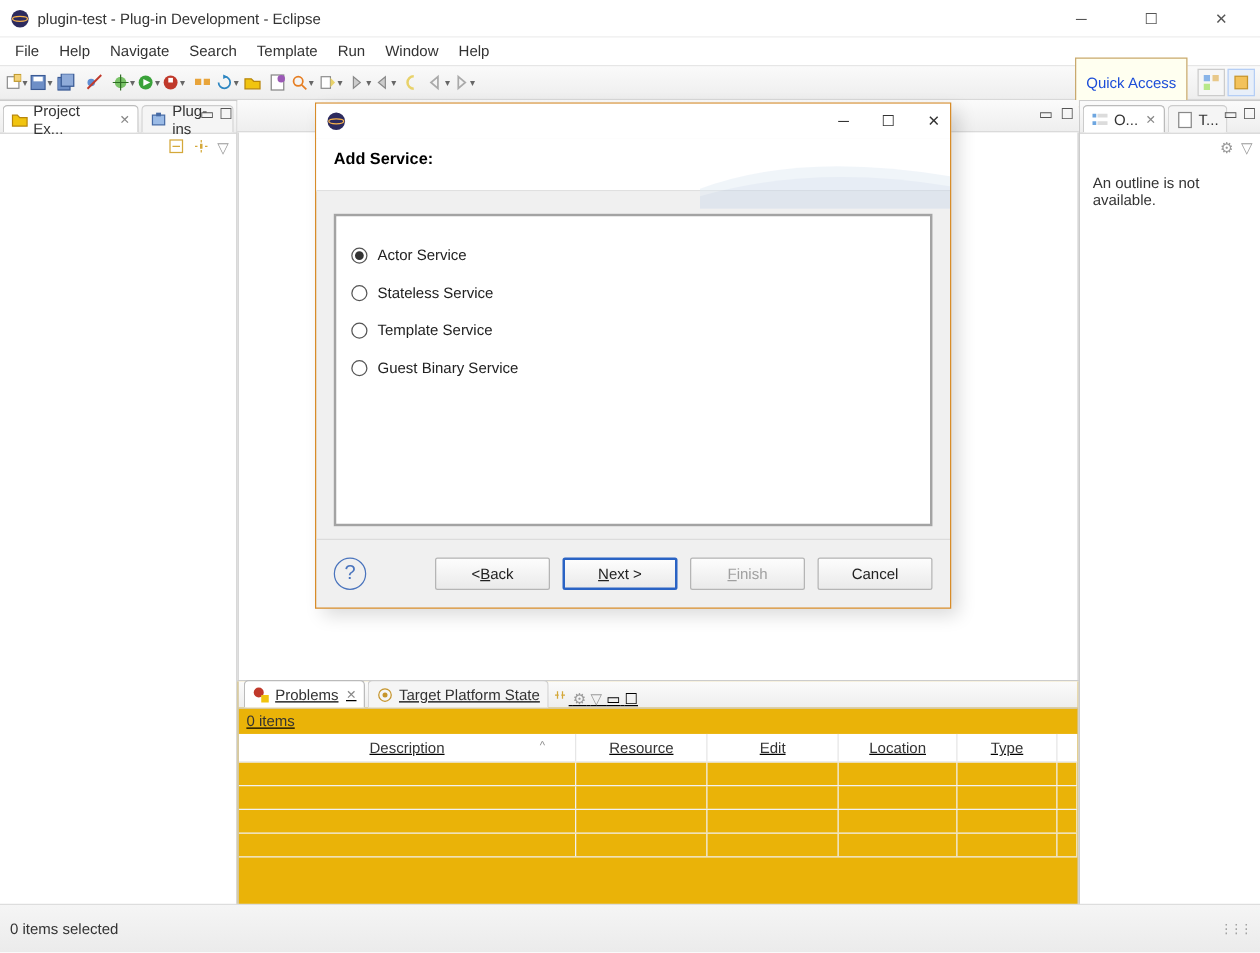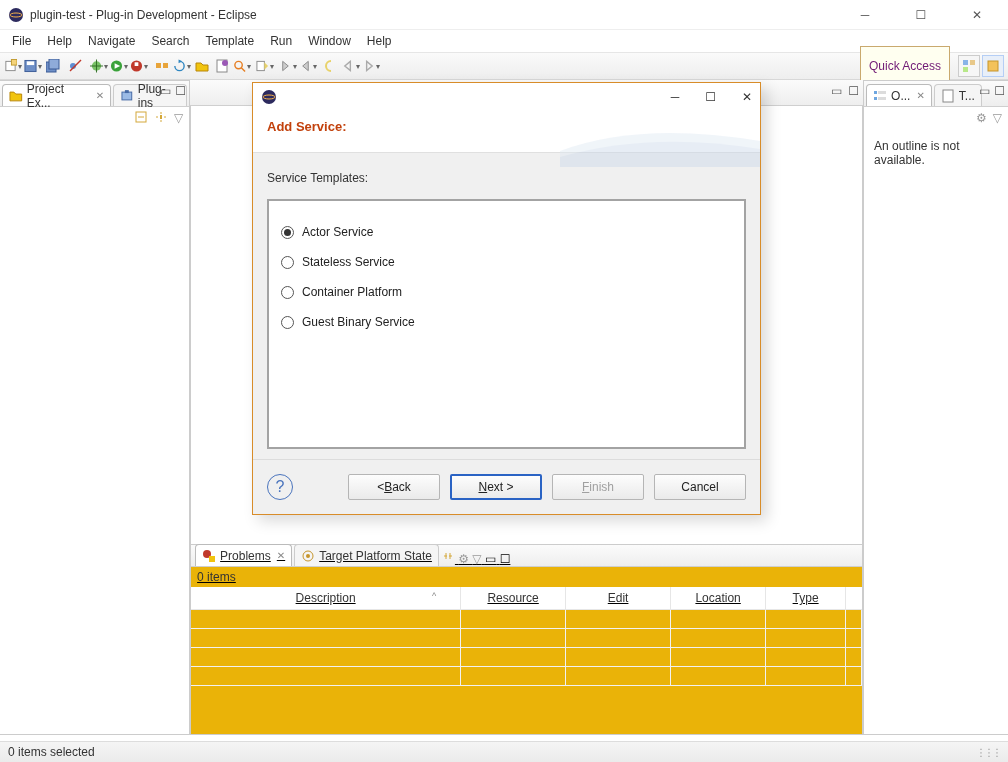--- a/index.html
+++ b/index.html
@@ -16,21 +16,21 @@
 .menubar { height: 22px; display: flex; align-items: center; padding: 0 4px; color: #333; }
 .menubar .item { padding: 2px 8px; }
 
 
 .toolbar { height: 28px; display: flex; align-items: center; padding: 2px 4px; border-top: 1px solid #e6e6e6; border-bottom: 1px solid #d8d8d8; background: linear-gradient(#fafafa,#eeeeee); }
 .toolbar .grp { display: flex; align-items: center; gap: 2px; }
 .toolbar .sep { width: 5px; }
 .toolbar .btn { width: 18px; height: 18px; display: flex; align-items: center; justify-content: center; border-radius: 2px; }
 .toolbar .dd::after { content: "▾"; font-size: 8px; color: #666; margin-left: 1px; }
 .toolbar .spacer { flex: 1; }
-.quick-access { border: 1px solid #c9a96e; padding: 12px 8px; background: #fffff0; color: #701a75; margin-right: 6px; }
+.quick-access { border: 1px solid #c9a96e; padding: 12px 8px; background: #fffff0; color: #1d4ed8; margin-right: 6px; }
 .persp-btn { width:22px; height:22px; border:1px solid #ccc; display:flex; align-items:center; justify-content:center; margin-left:2px; background:#f6f6f6; }
 .persp-btn.active { border:1px solid #b5cef5; background:#e8eff9; }
 
 
 .workspace { position: absolute; top: 80px; bottom: 27px; left: 0; right: 0; display: flex; }
 .left-panel { width: 252px; border: 1px solid #ccc; border-left:none; display:flex; flex-direction:column; background:#fff; }
 .center-panel { flex:1; display:flex; flex-direction:column; }
 .right-panel { width: 192px; border:1px solid #ccc; border-right:none; display:flex; flex-direction:column; background:#fff; }
 
 
@@ -55,30 +55,30 @@
 .problems-table .thead { display:flex; background:#fff; border-bottom:1px solid #e6e6e6; }
 .problems-table .th { padding:4px 8px; border-right:1px solid #e6e6e6; color:#333; position:relative;text-align:center; }
 .problems-table .sort-caret { position:absolute; right:24px; top:4px; font-size:9px; color:#888; }
 .problems-table .tbody .row { display:flex; height:19px; border-bottom:1px solid #f1f1f1; }
 .problems-table .td { border-right:1px solid #f1f1f1; }
 
 
 .right-panel .body { flex:1; padding:10px; color:#333; }
 
 
-.statusbar { position:absolute; bottom:0; left:0; right:0; height:21px; background: linear-gradient(#f5f5f5,#ebebeb); border-top:1px solid #ddd; display:flex; align-items:center; padding:0 8px; color:#333; }
+.statusbar { position:absolute; bottom:0; left:0; right:0; height:39px; background: linear-gradient(#f5f5f5,#ebebeb); border-top:1px solid #ddd; display:flex; align-items:center; padding:0 8px; color:#333; }
 .statusbar .grip { margin-left:auto; font-size:10px; color:#999; letter-spacing:-2px; }
 
 
 .dialog { position:absolute; left:252px; top:82px; width:509px; border:1px solid #d88c29; background:#f0f0f0; box-shadow: 6px 6px 14px rgba(0,0,0,0.15); z-index:100; }
 .dialog .dlg-titlebar { height:28px; background:#fff; display:flex; align-items:center; padding:0 8px; }
 .dialog .dlg-titleicon { width:16px; height:16px; margin-right:6px; }
 .dialog .dlg-wbtns { margin-left:auto; display:flex; gap:26px; color:#333; font-size:14px; }
 .dialog .dlg-header { background:#fff; padding:8px 14px 12px; position:relative; border-bottom:1px solid #e0e0e0; }
-.dialog .dlg-header h2 { font-size:13px; font-weight:bold; color:#c2410c; margin-bottom:6px; }
+.dialog .dlg-header h2 { font-size:13px; font-weight:bold; color:#000000; margin-bottom:6px; }
 .dialog .dlg-header .sub { font-size:12px; color:#333; padding-left:10px; }
 .dialog .dlg-header .swoosh { position:absolute; right:0; top:0; width:200px; height:56px; pointer-events:none; opacity:0.45; }
 .dialog .dlg-content { padding: 18px 14px 10px; }
 .dialog .dlg-content .label { color:#333; margin-bottom:14px; }
 .dialog .template-list { border:2px solid #a3a3a3; background:#fff; padding:16px 12px; height:250px; }
 .dialog .radio-row { display:flex; align-items:center; gap:8px; padding:8px 0; color:#222; }
 .dialog .radio { width:13px; height:13px; border-radius:50%; border:1px solid #555; display:inline-flex; align-items:center; justify-content:center; }
 .dialog .radio.checked::after { content:""; width:7px; height:7px; border-radius:50%; background:#333; }
 .dialog .btn-row { display:flex; align-items:center; gap:10px; padding:14px; border-top:1px solid #dcdcdc; }
 .dialog .help { width:26px; height:26px; border:1.5px solid #4a74bd; border-radius:50%; color:#4a74bd; font-size:16px; display:flex; align-items:center; justify-content:center; }
@@ -428,33 +428,32 @@
     </div>
   </div>
   <div class="dlg-header">
     <h2>Add Service:</h2>
     <svg class="swoosh" viewBox="0 0 200 56" preserveAspectRatio="none">
         <path d="M0 40 Q80 10 200 30 L200 56 L0 56 Z" fill="#dfe9f3"></path>
         <path d="M0 46 Q90 20 200 38 L200 56 L0 56 Z" fill="#cbd9ea"></path>
       </svg>
   </div>
   <div class="dlg-content">
-    <div class="label">Service Templates:</div>
     <div class="template-list">
       <label class="radio-row">
         <span class="radio checked"></span>
         <span>Actor Service</span>
       </label>
       <label class="radio-row">
         <span class="radio"></span>
         <span>Stateless Service</span>
       </label>
       <label class="radio-row">
         <span class="radio"></span>
-        <span>Container Platform</span>
+        <span>Template Service</span>
       </label>
       <label class="radio-row">
         <span class="radio"></span>
         <span>Guest Binary Service</span>
       </label>
     </div>
   </div>
   <div class="btn-row">
     <div class="help">?</div>
     <div class="spacer"></div>

